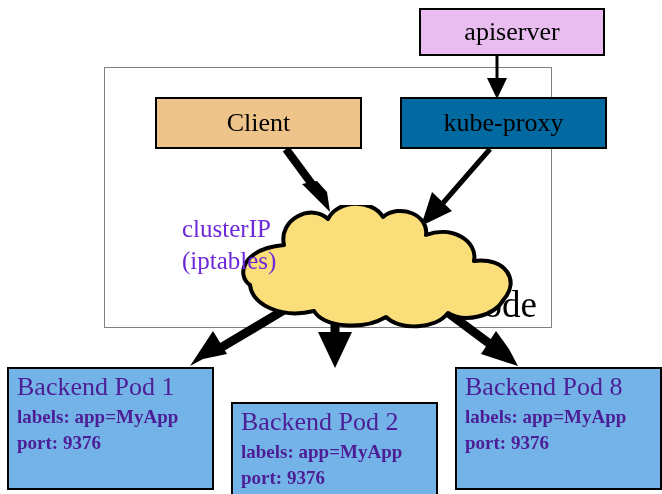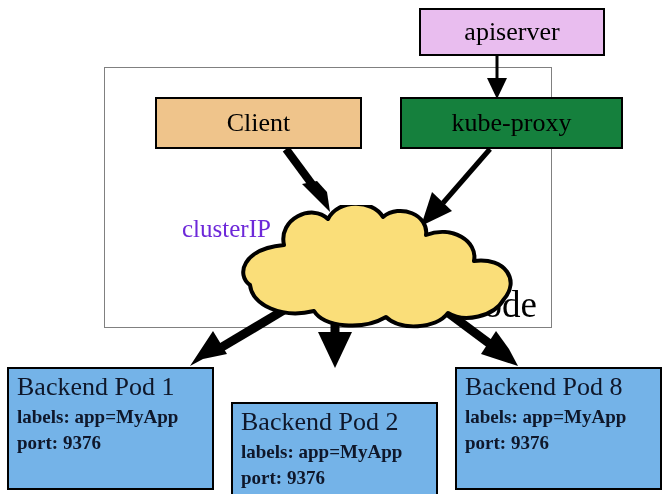--- a/index.html
+++ b/index.html
@@ -73,23 +73,23 @@
     left: 155px;
     top: 97px;
     width: 207px;
     height: 52px;
     background: #efc48b;
     font-size: 26px;
   }
   .box-kubeproxy {
     left: 400px;
     top: 97px;
-    width: 223px;
+    width: 207px;
     height: 52px;
-    background: #15803d;
+    background: #0369a1;
     font-size: 26px;
   }
 
   
   .cloud-wrap {
     position: absolute;
     left: 220px;
     top: 205px;
     width: 300px;
     height: 126px;
@@ -123,21 +123,21 @@
   
   .pod {
     position: absolute;
     top: 367px;
     width: 207px;
     height: 123px;
     box-sizing: border-box;
     border: 2px solid #000000;
     background: #74b3e8;
     padding: 1px 8px 0 8px;
-    color: #0f172a;
+    color: #4c1d95;
   }
   .pod-1 { left: 7px; }
   .pod-2 { left: 231px; margin-top: 35px; }
   .pod-3 { left: 455px; }
   .pod-title {
     font-size: 26px;
     line-height: 34px;
     white-space: nowrap;
   }
   .pod-line {
@@ -210,20 +210,21 @@
                C 232 20, 258 36, 254 56
                C 286 52, 300 76, 284 94
                C 274 112, 244 118, 228 108
                C 216 124, 180 126, 166 112
                C 142 126, 104 122, 94 106
                C 62 114, 32 100, 30 80
                C 16 70, 22 44, 64 40 Z" fill="#fade79" stroke="#000000" stroke-width="4" stroke-linejoin="round"></path>
     </svg>
     <div class="cloud-text">
       <span class="l1">clusterIP</span>
+      <span class="l2">(iptables)</span>
     </div>
   </div>
 
   <div class="pod pod-1">
     <div class="pod-title">Backend Pod 1</div>
     <div class="pod-line">labels: app=MyApp</div>
     <div class="pod-line">port: 9376</div>
   </div>
 
   <div class="pod pod-2">

